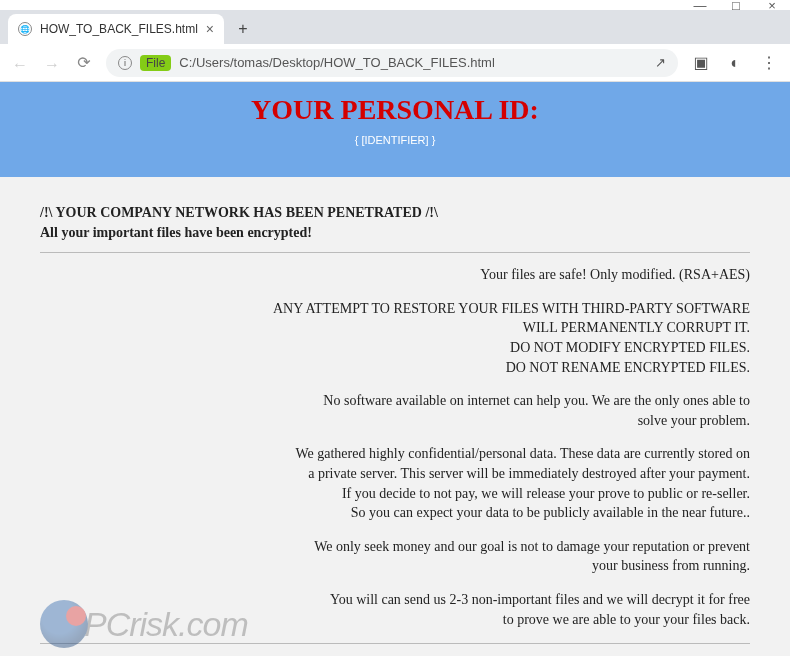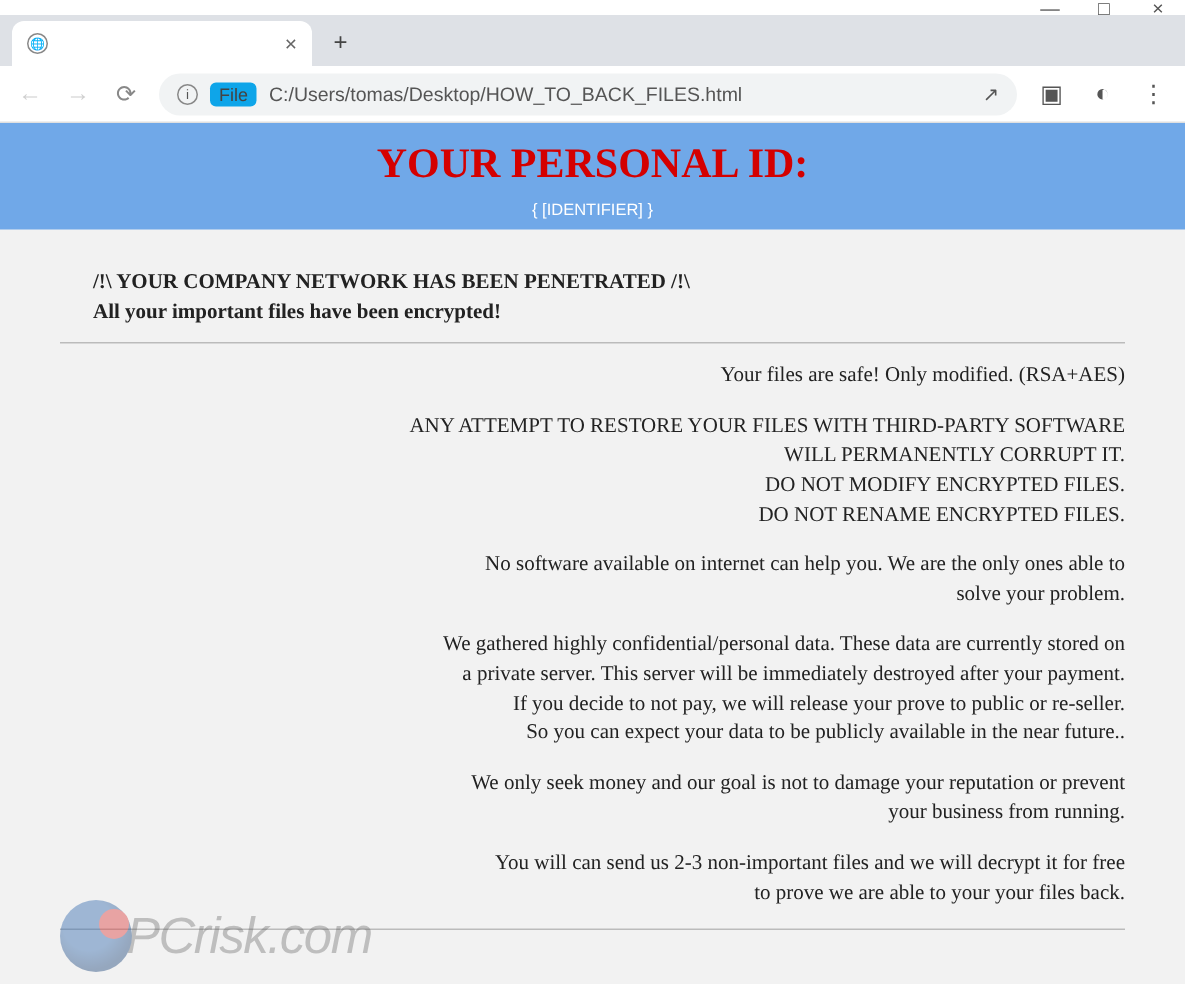--- a/index.html
+++ b/index.html
@@ -15,31 +15,31 @@
 .tab-favicon { width: 14px; height: 14px; border: 1px solid #888; border-radius: 50%; display: flex; align-items: center; justify-content: center; font-size: 8px; }
 .tab-close { margin-left: auto; color: #666; font-size: 14px; }
 .new-tab { width: 26px; height: 26px; display: flex; align-items: center; justify-content: center; color: #444; font-size: 16px; margin-left: 6px; margin-bottom: 2px; }
 
 
 .addr-bar { height: 38px; background: #fff; border-bottom: 1px solid #e0e0e0; display: flex; align-items: center; padding: 0 10px; gap: 12px; }
 .nav-btn { width: 20px; height: 20px; display: flex; align-items: center; justify-content: center; color: #888; font-size: 16px; }
 .nav-btn.disabled { opacity: 0.4; }
 .url-box { flex: 1; background: #f1f3f4; border-radius: 14px; height: 28px; display: flex; align-items: center; padding: 0 12px; gap: 8px; font-size: 13px; color: #555; }
 .url-info { width: 14px; height: 14px; border: 1px solid #888; border-radius: 50%; display: flex; align-items: center; justify-content: center; font-size: 9px; }
-.url-chip { background: #0ea5e9; border-radius: 4px; padding: 1px 6px; font-size: 12px; color: #444; }
+.url-chip { background: #84cc16; border-radius: 4px; padding: 1px 6px; font-size: 12px; color: #444; }
 .right-btn { width: 22px; height: 22px; display: flex; align-items: center; justify-content: center; color: #555; }
 
 
 .page { background: #f2f2f2; height: 574px; overflow: hidden; }
-.banner { background: #70a8e8; text-align: center; padding: 12px 0 7px 0; }
+.banner { background: #70a8e8; text-align: center; padding: 12px 0 31px 0; }
 .banner h1 { font-family: "Times New Roman", serif; color: #d40000; font-size: 28px; font-weight: bold; }
 .banner .sub { color: #fff; font-size: 11px; margin-top: 8px; }
 
 .content { padding: 26px 40px 10px 40px; font-family: "Times New Roman", serif; color: #222; font-size: 14px; line-height: 1.4; }
-.content .bold { font-weight: bold; margin-left: 22px; }
+.content .bold { font-weight: bold; }
 .content hr { border: none; border-top: 1px solid #bbb; margin: 10px 0 12px 0; }
 .content .para { margin-bottom: 14px; text-align: right; }
 
 
 .watermark { position: absolute; bottom: 8px; left: 40px; display: flex; align-items: center; opacity: 0.45; pointer-events: none; text-align: right; }
 .watermark .logo { width: 48px; height: 48px; border-radius: 50%; background: radial-gradient(circle at 40% 35%, #3a6fb0 40%, #264d80 70%); position: relative; }
 .watermark .logo::after { content:""; position:absolute; top:6px; right:2px; width:20px; height:20px; background:#d44; border-radius:50%; }
 .watermark .txt { font-family: Arial, sans-serif; font-size: 34px; font-style: italic; color: rgba(80,80,80,0.7); margin-left: -4px; letter-spacing: -1px; }
 </style>
 </head>
@@ -47,20 +47,21 @@
 
 <div class="window-controls">
   <div class="win-btn">—</div>
   <div class="win-btn">□</div>
   <div class="win-btn">×</div>
 </div>
 
 <div class="tab-bar">
   <div class="tab">
     <span class="tab-favicon">🌐</span>
+    <span>HOW_TO_BACK_FILES.html</span>
     <span class="tab-close">×</span>
   </div>
   <div class="new-tab">+</div>
 </div>
 
 <div class="addr-bar">
   <div class="nav-btn disabled">←</div>
   <div class="nav-btn disabled">→</div>
   <div class="nav-btn">⟳</div>
   <div class="url-box">

